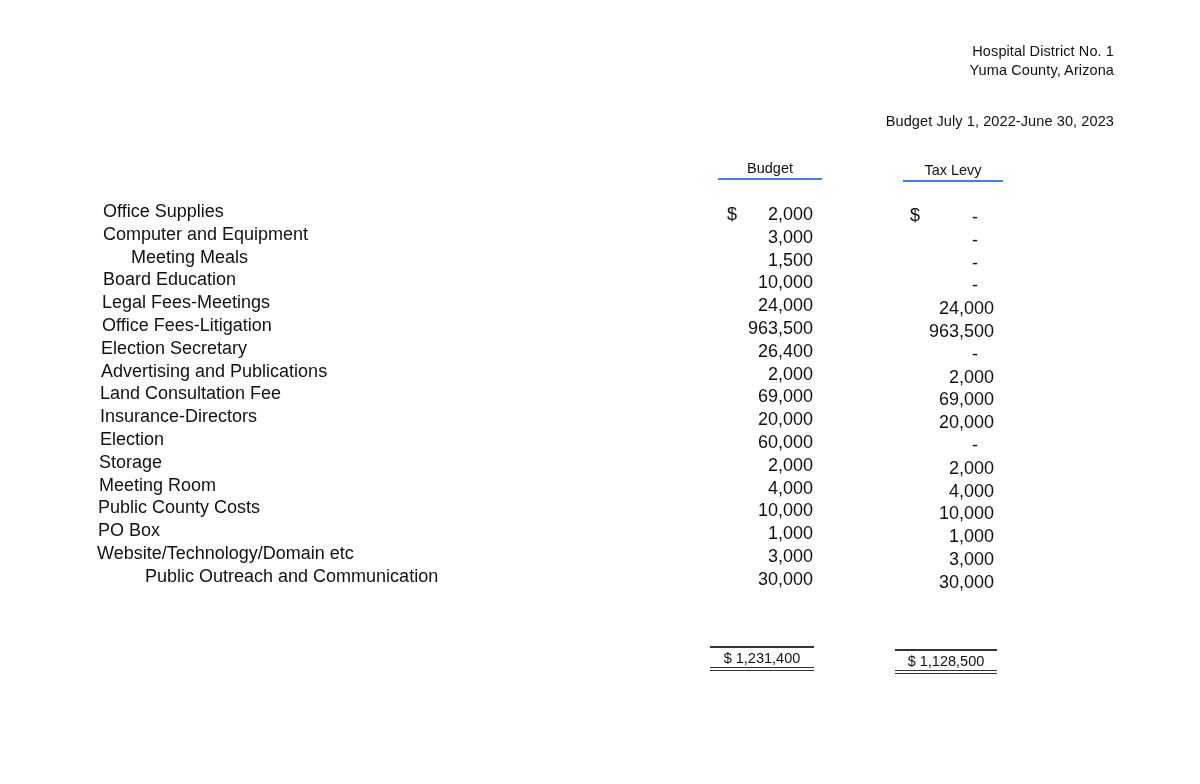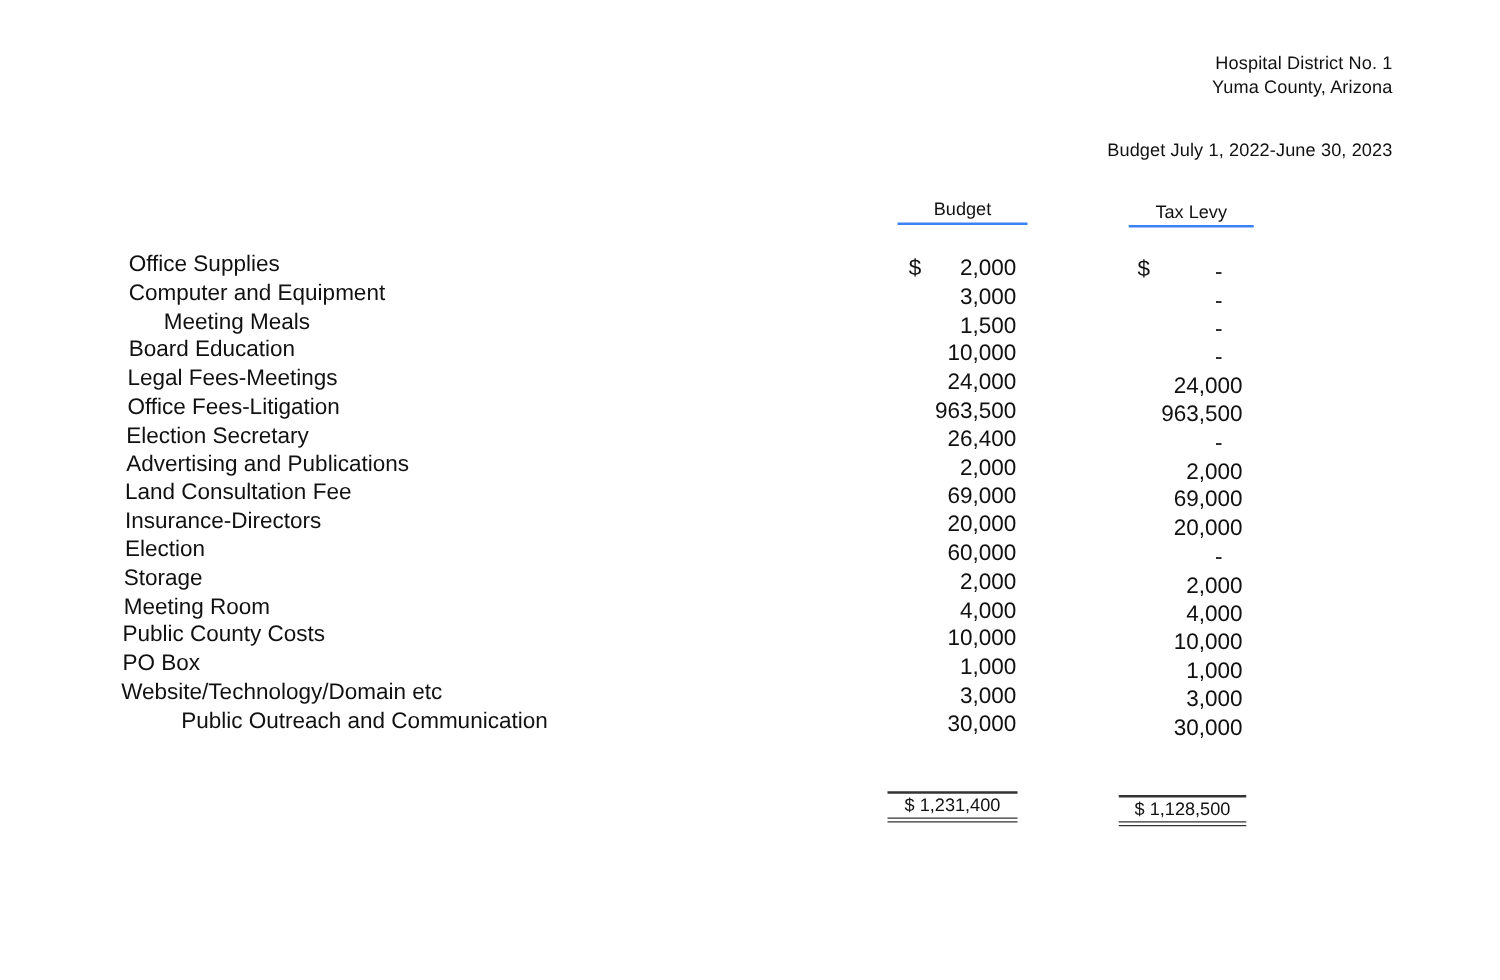--- a/index.html
+++ b/index.html
@@ -80,20 +80,21 @@
       right: 222px;
     }
 
     .total {
       position: absolute;
       font-size: 14.5px;
       text-align: center;
       border-top: 2px solid #333;
       border-bottom: 4px double #333;
       padding: 2px 0 1px 0;
+      margin-top: 13px;
     }
     .total.budget { left: 710px; width: 104px; top: 633px; }
     .total.levy { left: 895px; width: 102px; top: 636px; }
   </style>
 </head>
 <body>
 
 <div class="page-header hdr-1">Hospital District No. 1</div>
 <div class="page-header hdr-2">Yuma County, Arizona</div>
 <div class="page-header hdr-3">Budget July 1, 2022-June 30, 2023</div>

